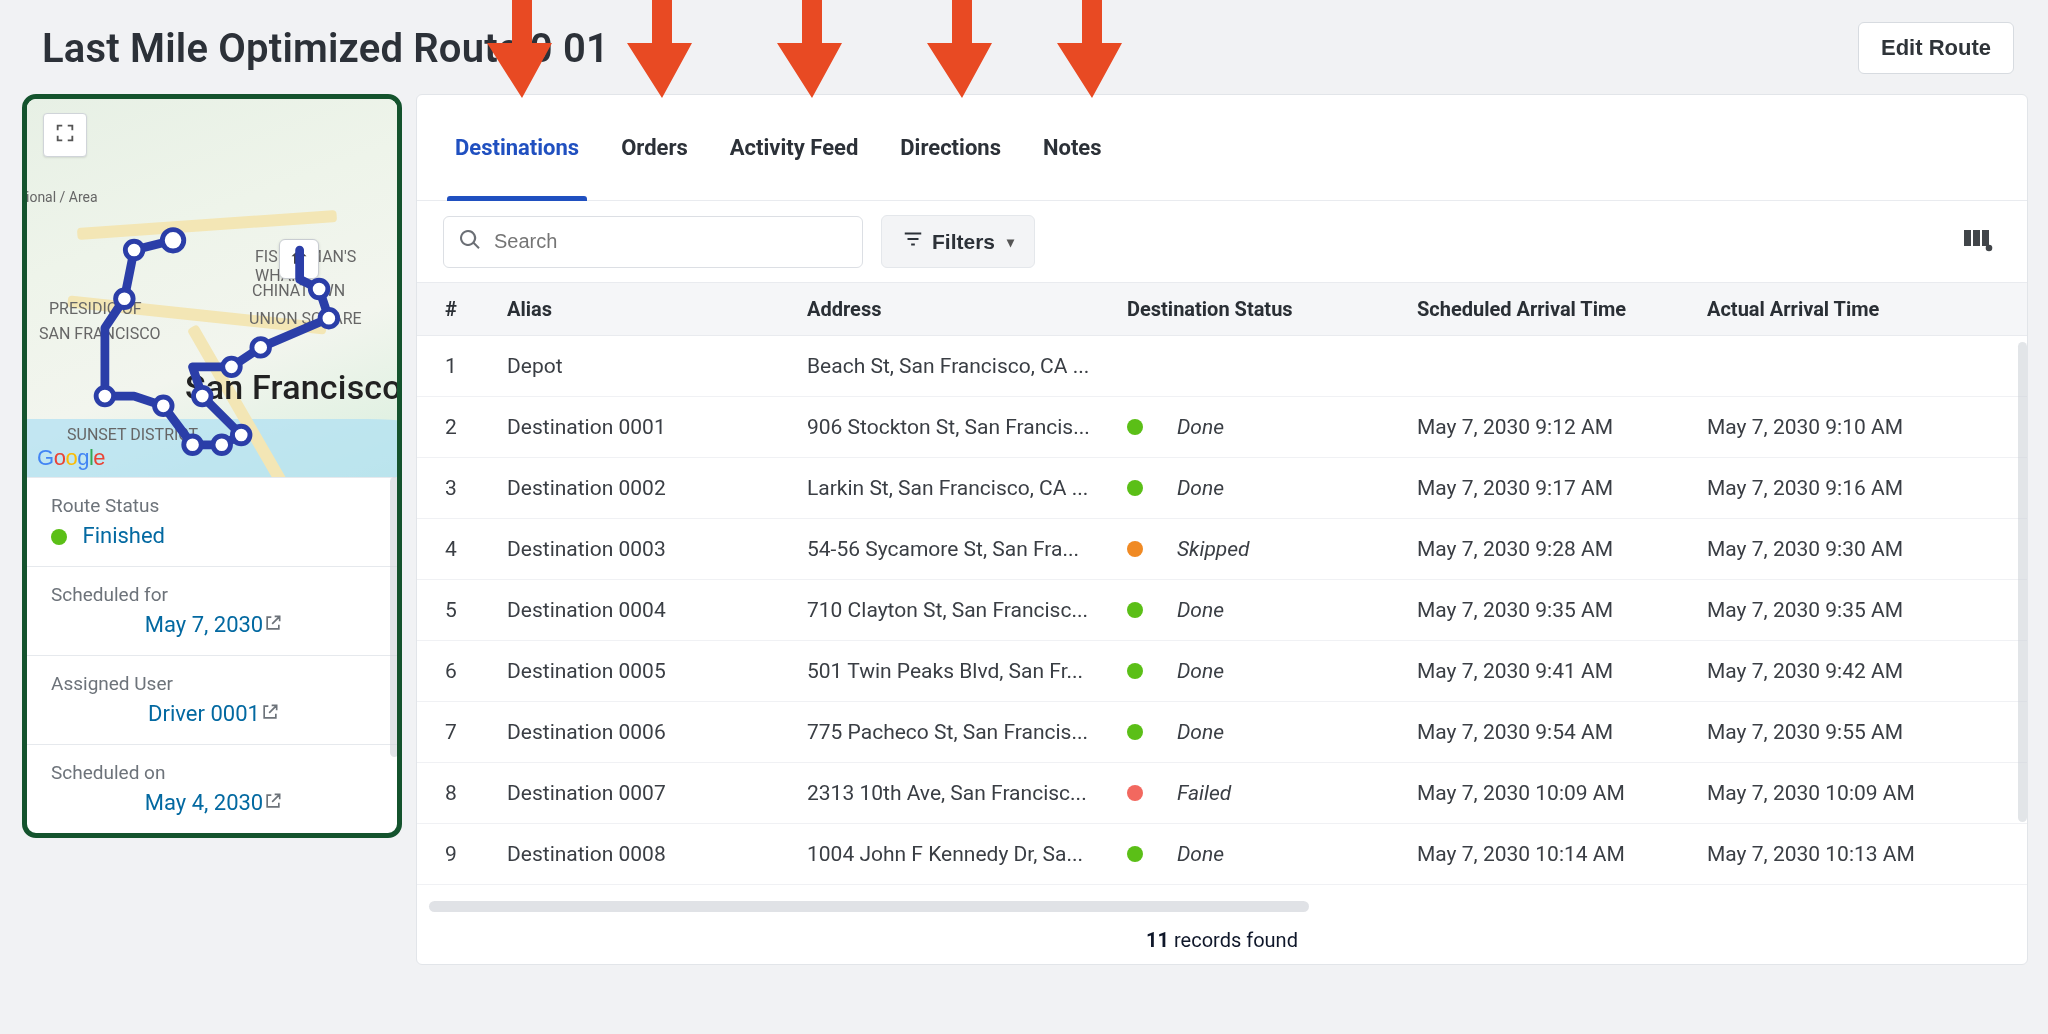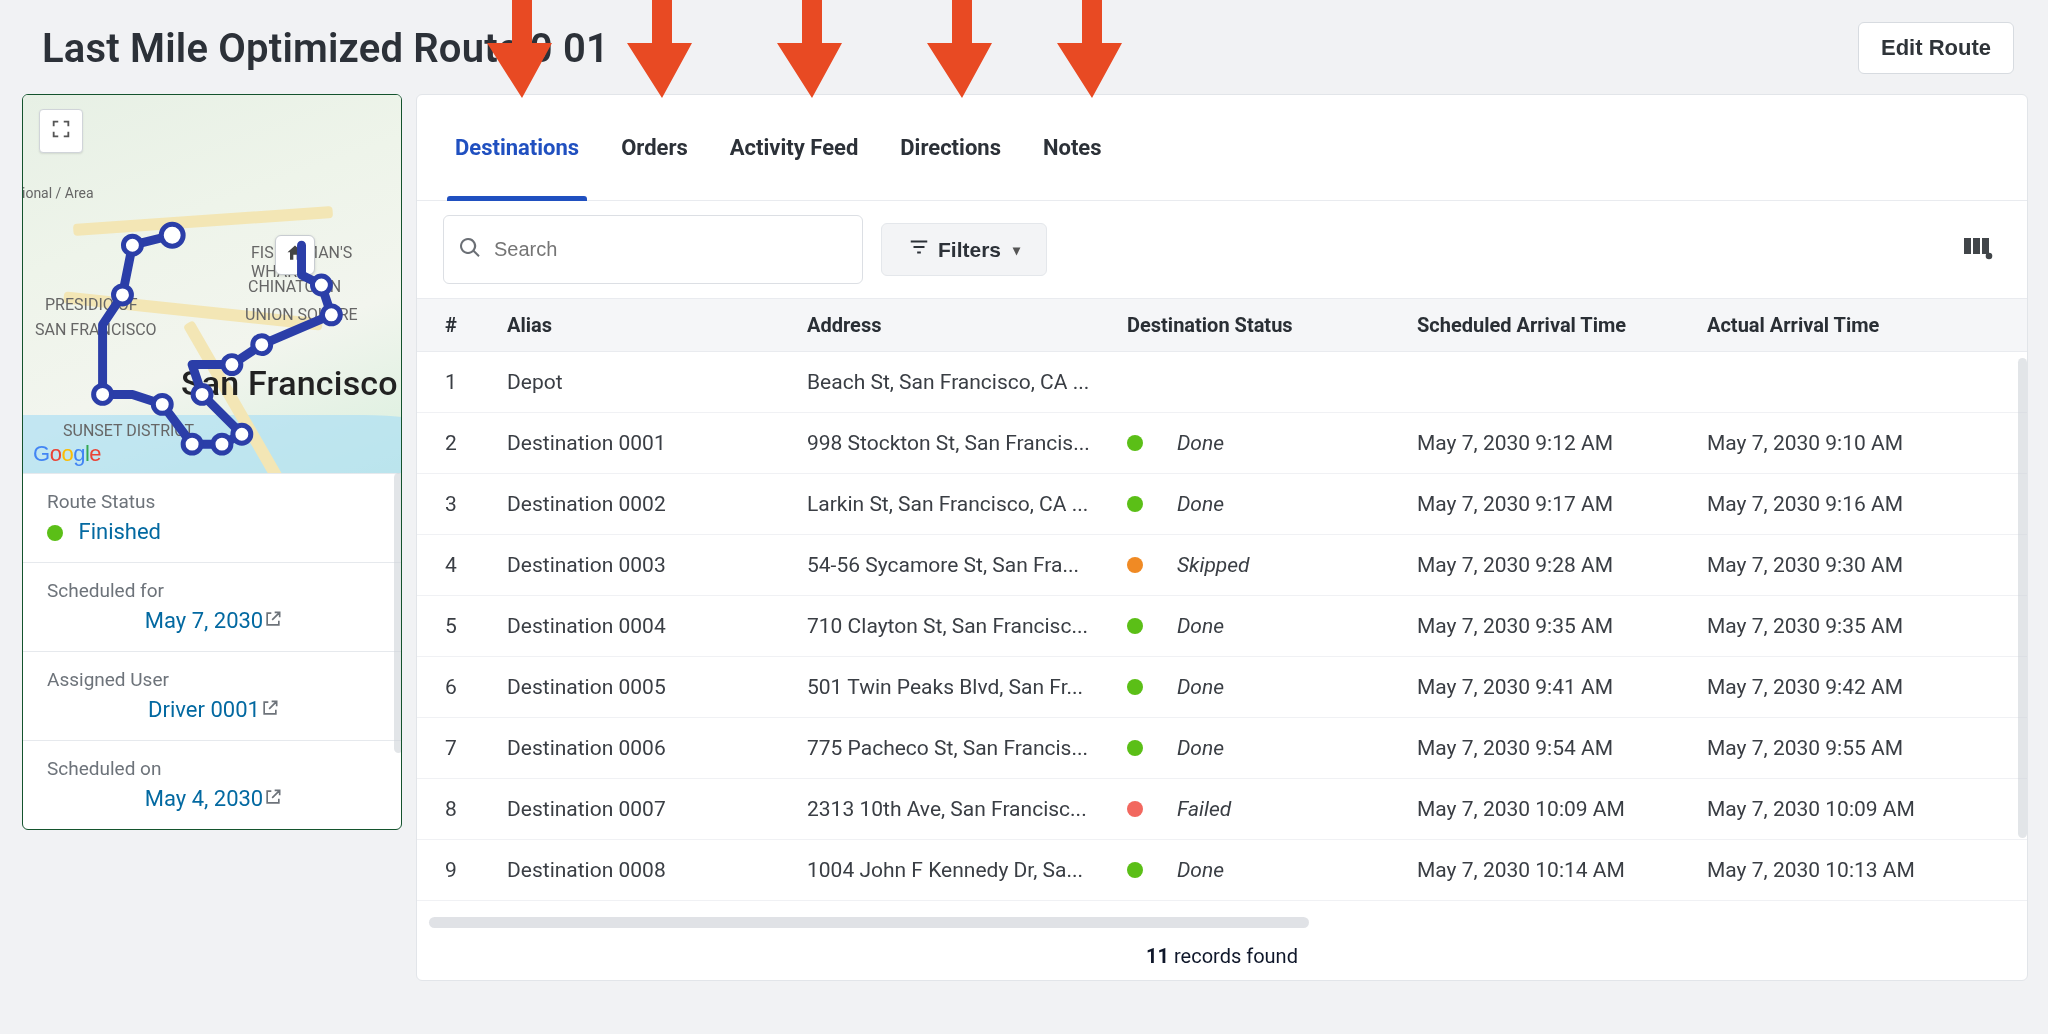--- a/index.html
+++ b/index.html
@@ -41,22 +41,22 @@
   }
   .content {
     display: flex;
     gap: 14px;
     padding: 10px 20px 20px 22px;
     align-items: flex-start;
   }
   .sidebar-card {
     width: 380px;
     background: #fff;
-    border: 1px solid #14532d;
-    border-radius: 6px;
+    border: 5px solid #14532d;
+    border-radius: 14px;
     overflow: hidden;
     flex-shrink: 0;
   }
   .map-area {
     position: relative;
     width: 100%;
     height: 378px;
     background: linear-gradient(160deg, #e7f0e5 0%, #eef4ea 35%, #f2f5ee 65%, #d9efdd 100%);
     overflow: hidden;
   }
@@ -165,31 +165,31 @@
     content:""; position:absolute; left:0; right:0; bottom:-1px; height:5px;
     background:#2050c0; border-radius:3px 3px 0 0;
   }
   .toolbar {
     display:flex; align-items:center; gap:18px;
     padding: 14px 28px 14px 26px;
   }
   .search-wrap {
     display:flex; align-items:center;
     border:1px solid #dcdfe4; border-radius:6px;
-    width: 420px; height:69px; padding: 12px 14px;
+    width: 420px; height:52px; padding: 12px 14px;
   }
   .search-wrap svg{width:24px;height:24px;fill:#6b6f75;}
   .search-wrap input {
     border:none; outline:none; font-size:20px; margin-left:12px; width:100%;
     background:transparent;
   }
   .filters-btn {
     display:flex; align-items:center; gap:8px;
     background:#f3f4f6; border:1px solid #e4e7eb; border-radius:6px;
-    padding: 12px 26px; font-size:21px; font-weight:600; color:#2c3138; cursor:pointer;
+    padding: 12px 20px; font-size:21px; font-weight:600; color:#2c3138; cursor:pointer;
   }
   .filters-btn .fi svg{width:22px;height:22px;stroke:#2c3138;stroke-width:2;fill:none;}
   .filters-btn .caret{font-size:14px;color:#555;margin-left:4px;}
   .cols-btn {
     margin-left:auto; width:40px; height:34px; cursor:pointer;
     display:flex; align-items:center; justify-content:center;
   }
   .cols-btn svg{width:30px;height:24px;fill:#414549;}
 
   .table-area { position:relative; }
@@ -425,21 +425,21 @@
                 <td class="col-num">1</td>
                 <td>Depot</td>
                 <td>Beach St, San Francisco, CA ...</td>
                 <td></td>
                 <td></td>
                 <td></td>
               </tr>
               <tr>
                 <td class="col-num">2</td>
                 <td>Destination 0001</td>
-                <td>998 Stockton St, San Francis...</td>
+                <td>906 Stockton St, San Francis...</td>
                 <td>
                   <div class="status-cell">
                     <span class="status-dot dot-green"></span>
                     <span>Done</span>
                   </div>
                 </td>
                 <td>May 7, 2030 9:12 AM</td>
                 <td>May 7, 2030 9:10 AM</td>
               </tr>
               <tr>

